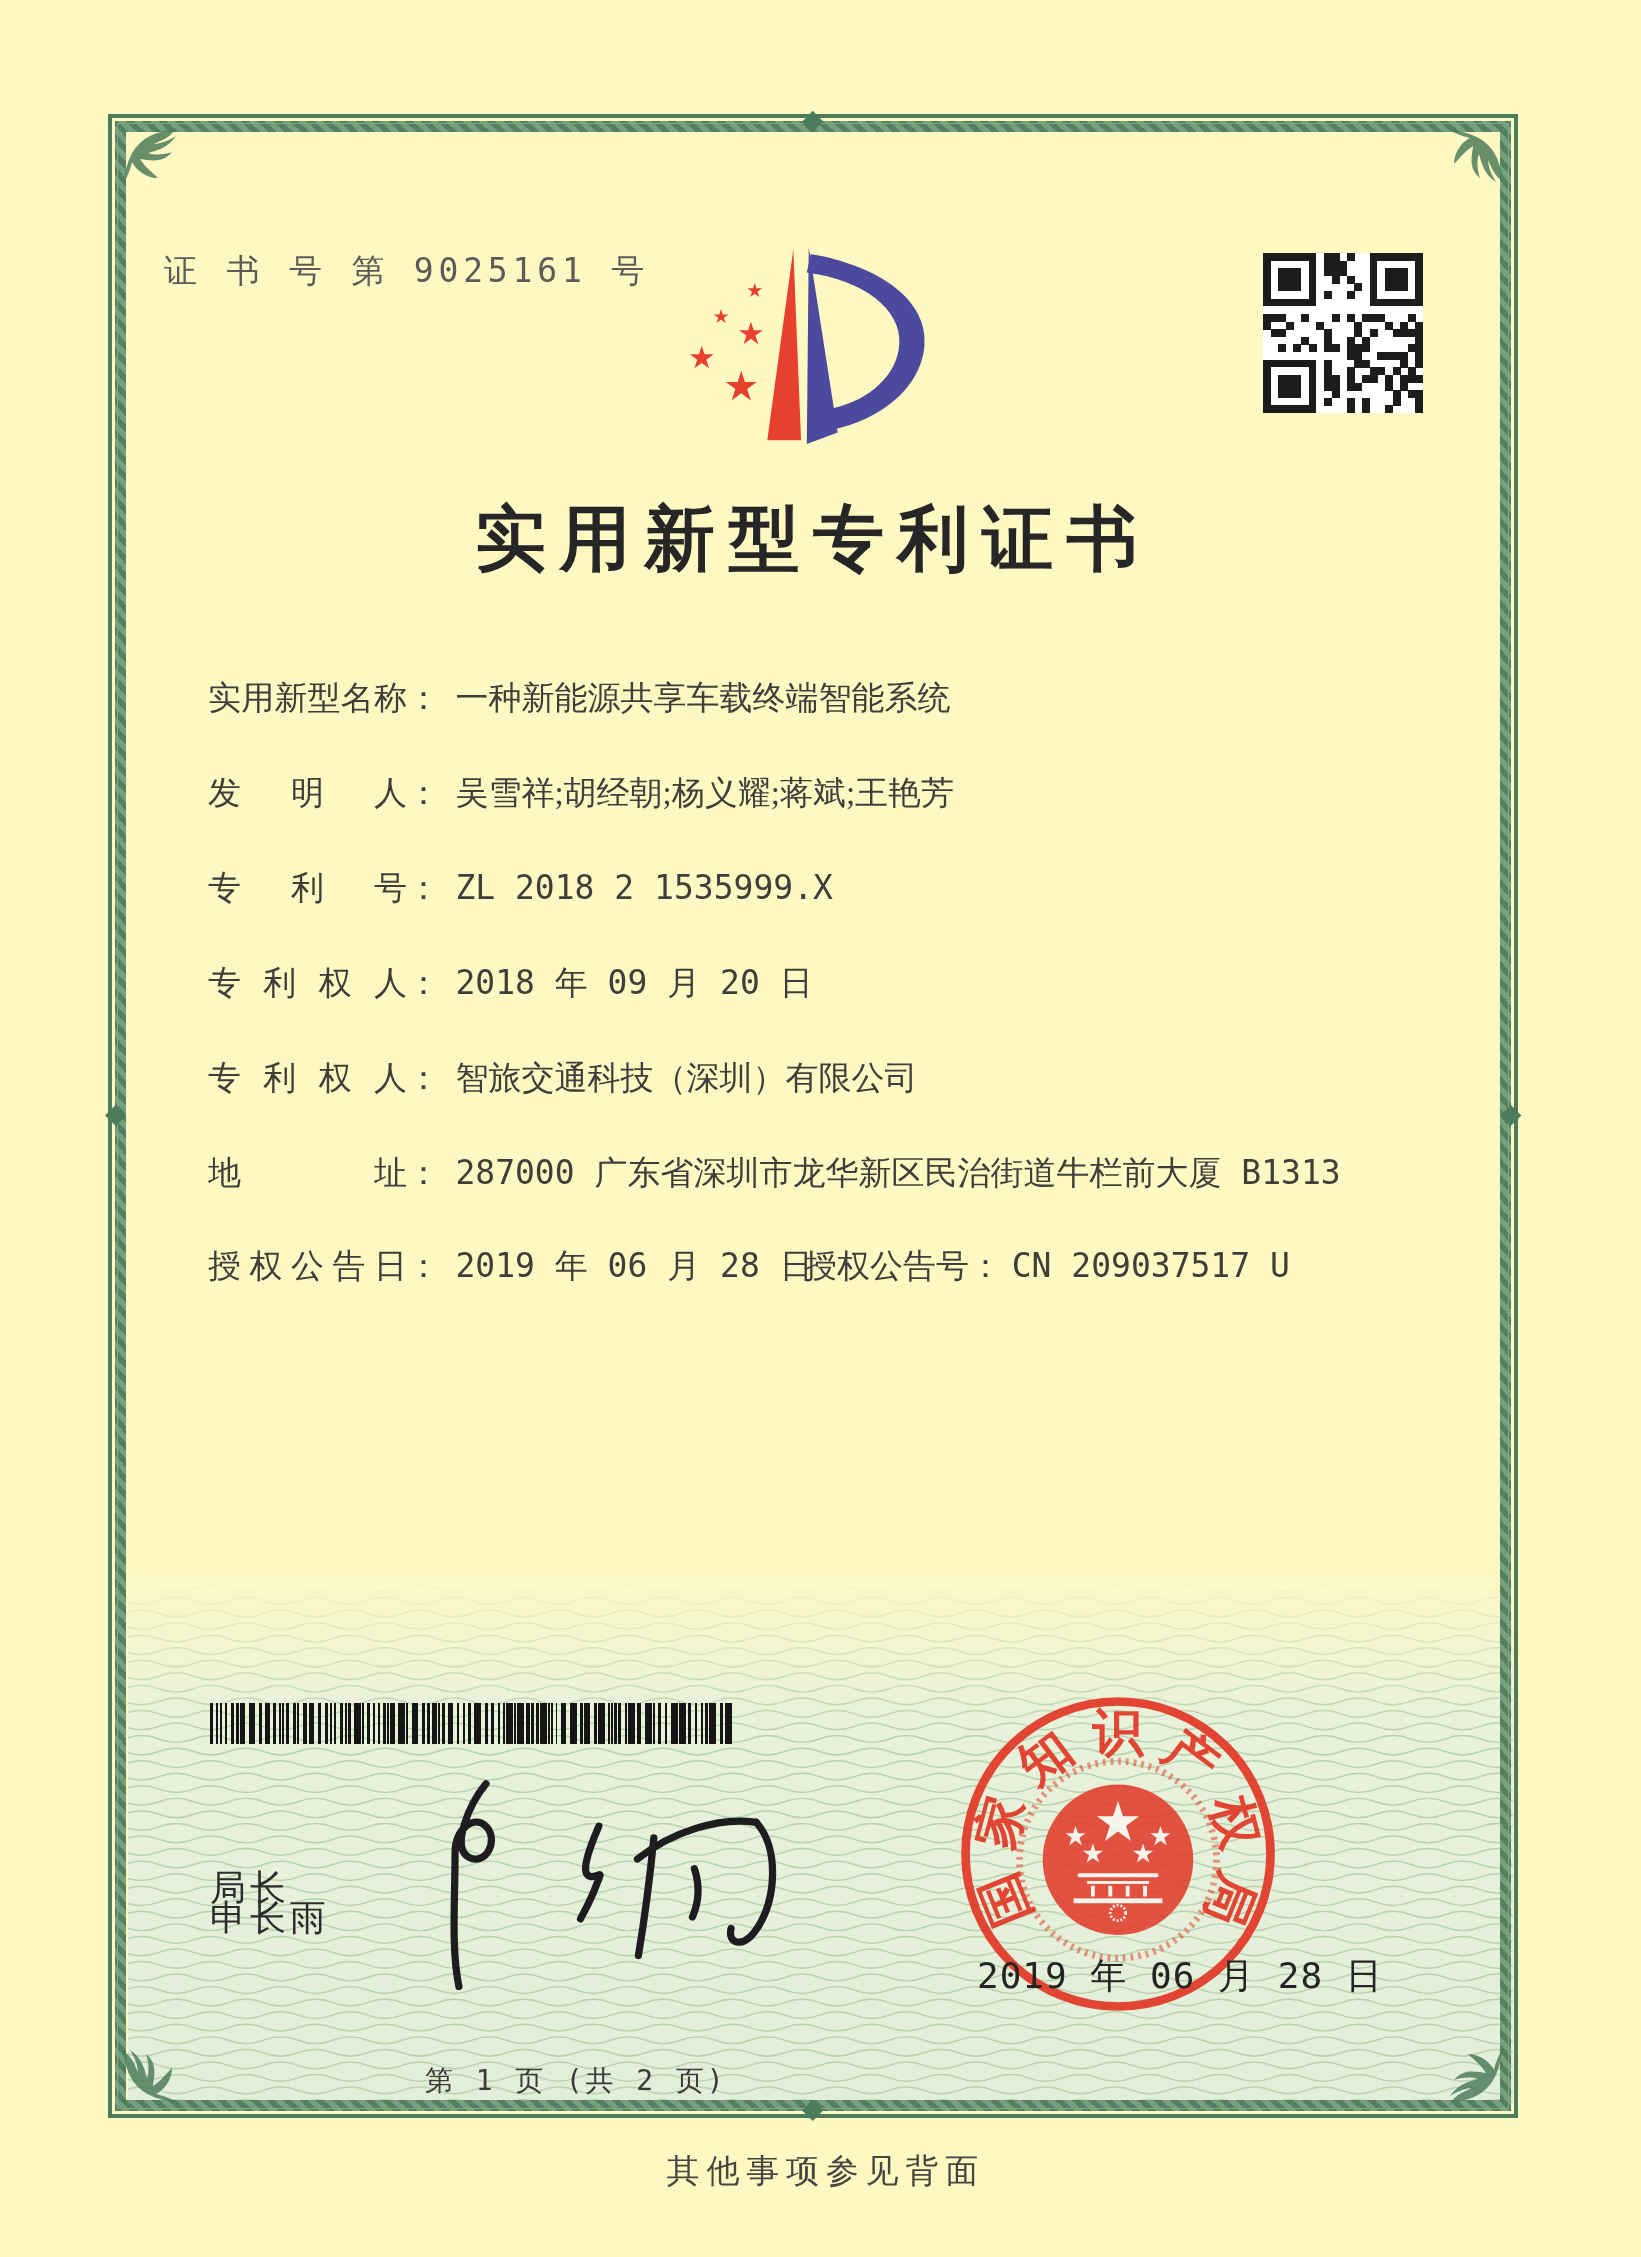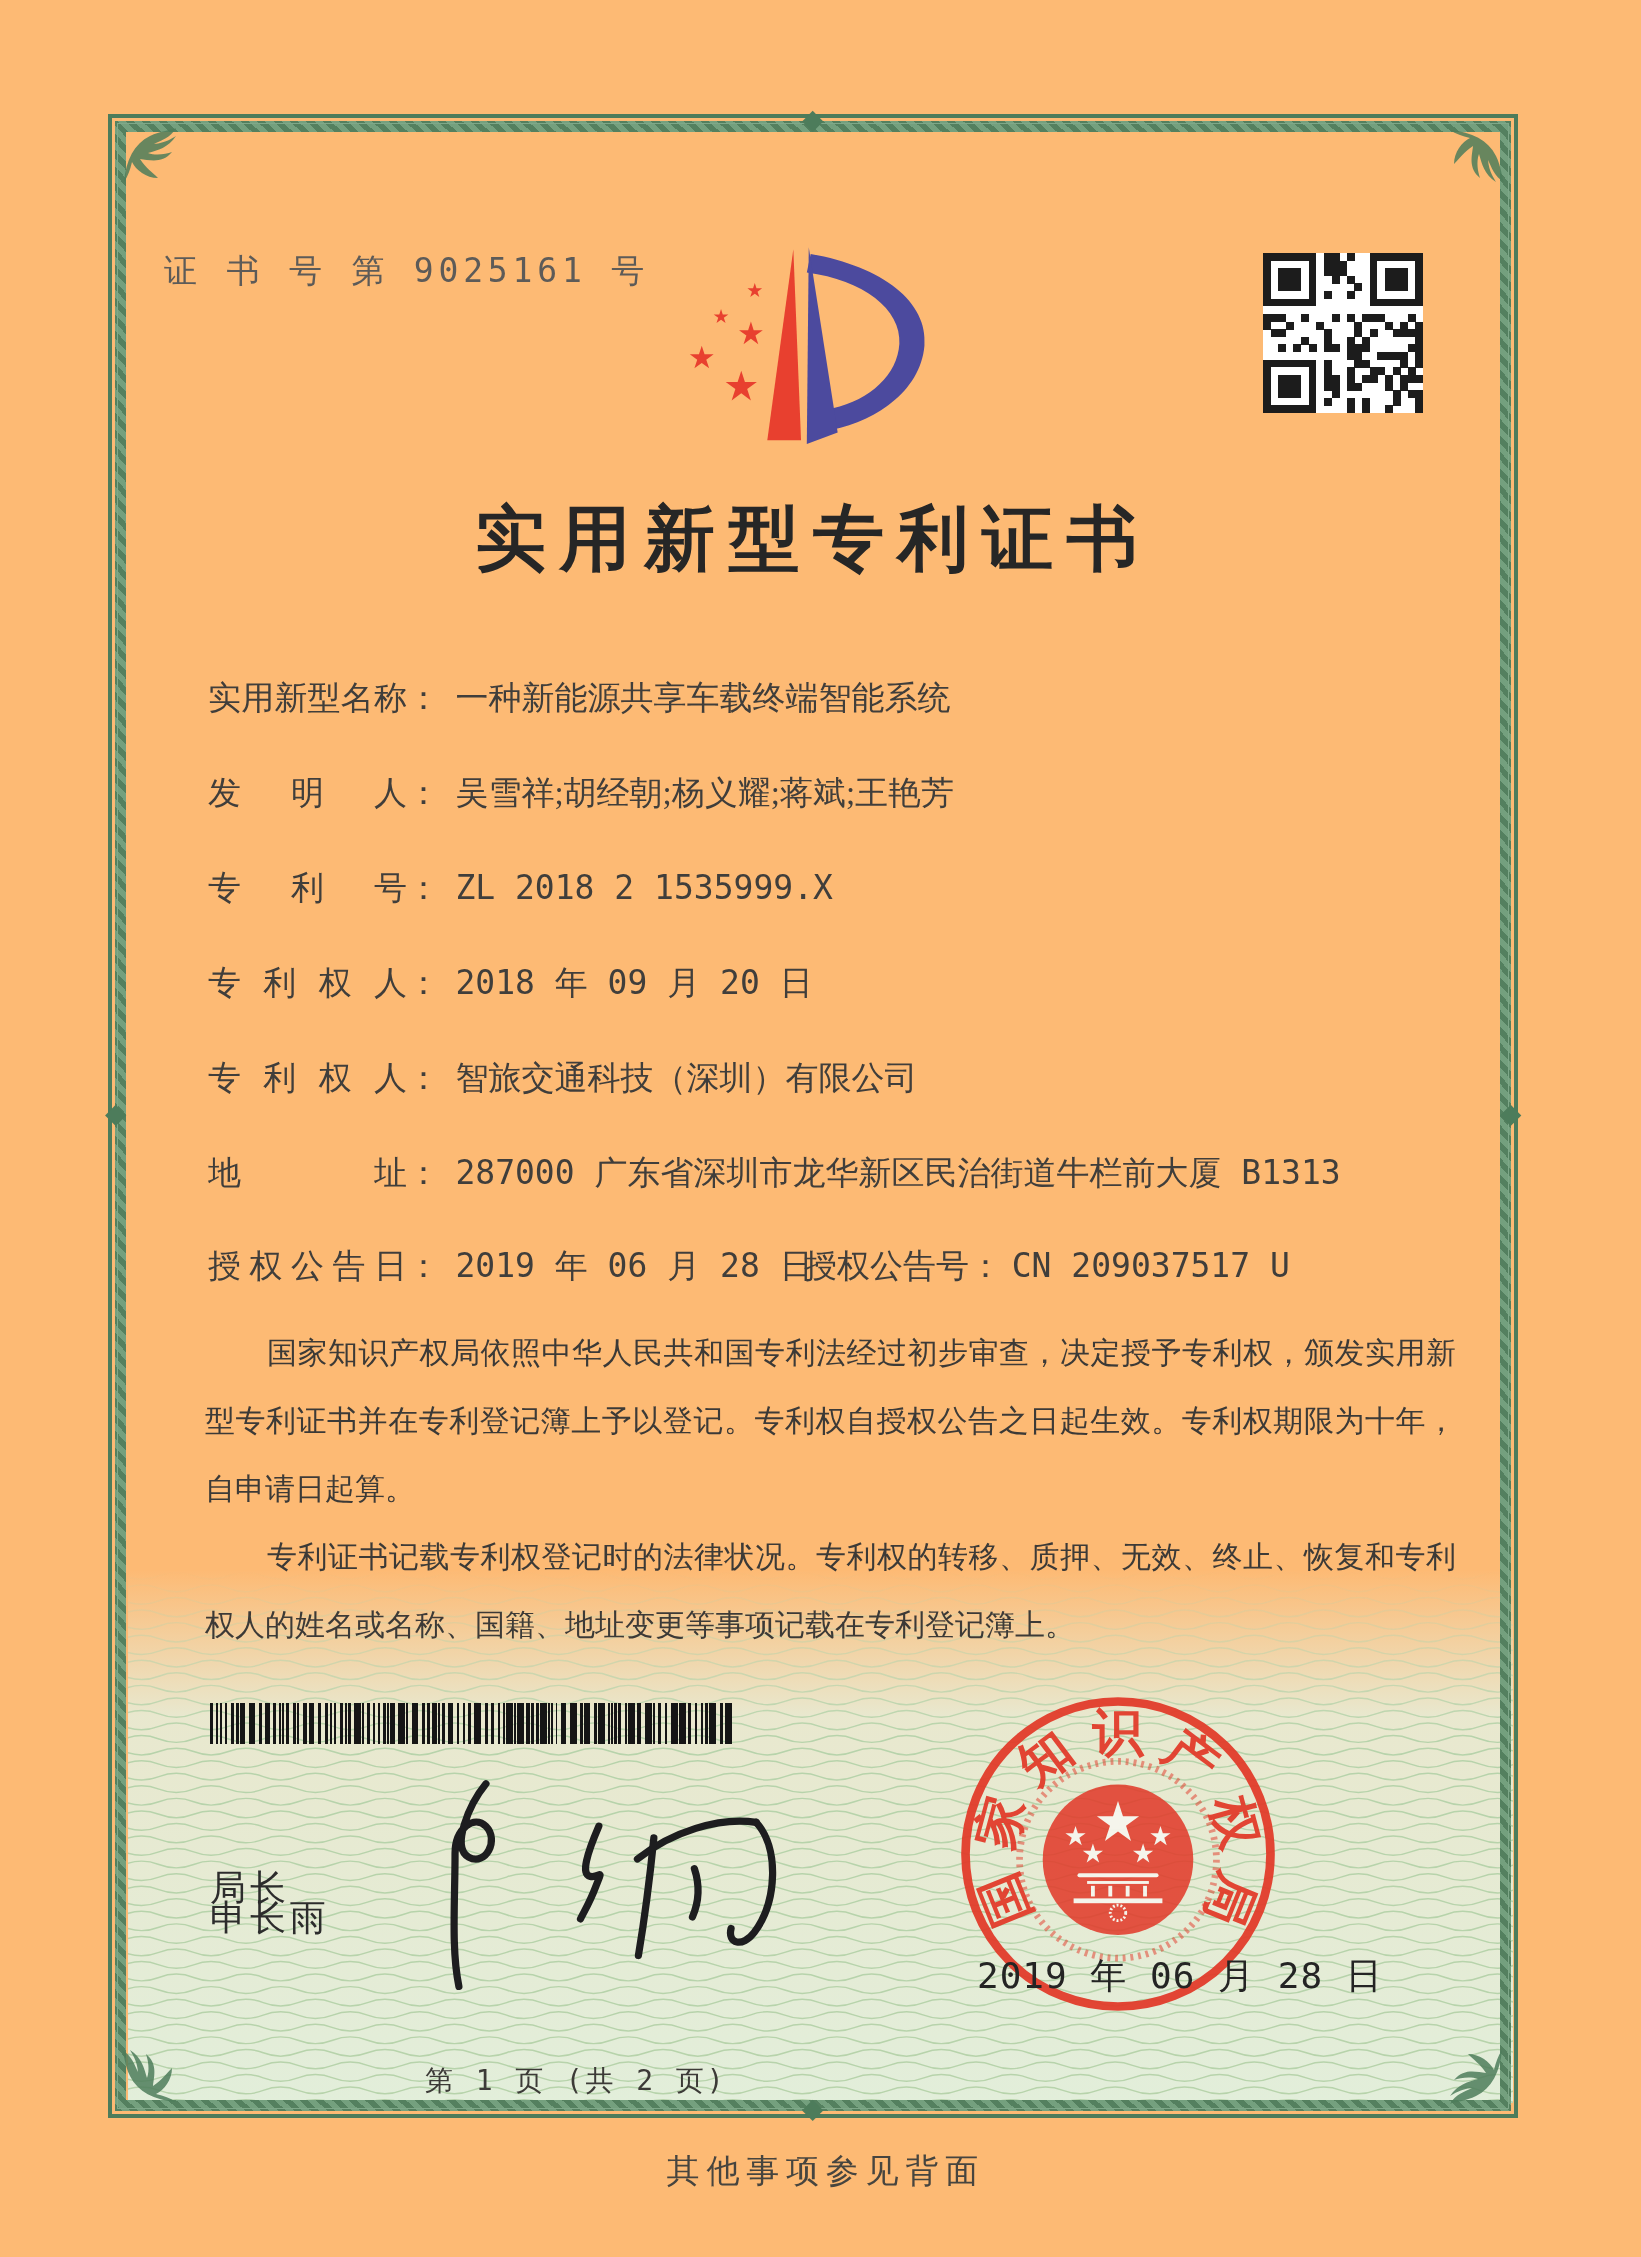--- a/index.html
+++ b/index.html
@@ -1,18 +1,18 @@
 <!DOCTYPE html>
 <html><head>
 <meta charset="utf-8">
 <style>
   *{margin:0;padding:0;box-sizing:border-box}
   html,body{background:#e9e7e2}
   body{font-family:"Liberation Serif","DejaVu Serif",serif;color:#3c3a37}
-  .page{position:relative;width:1641px;height:2257px;background:#fdba74;overflow:hidden;margin:0 auto}
+  .page{position:relative;width:1641px;height:2257px;background:#fef9c3;overflow:hidden;margin:0 auto}
 
   
   .frame{position:absolute;left:108px;top:114px;width:1410px;height:2004px;
          border:4.8px solid #4d7c5b}
   .frame-band{position:absolute;inset:2.9px;border:11.6px solid;
          border-image:repeating-linear-gradient(45deg,#54805f 0 5.8px,#74a07e 5.8px 11.6px) 12}
   .frame-inner{position:absolute;inset:4.8px;border:1.9px solid #7fa889}
   .corner{position:absolute;width:60px;height:60px}
   .corner.tl{left:7.7px;top:7.7px}
   .corner.tr{right:7.7px;top:7.7px;transform:rotate(90deg)}
@@ -293,24 +293,20 @@
   <div class="frow" style="top:1151px">
     <span class="flabel">地址</span><span class="fcolon">：</span><span class="fvalue mono">287000 广东省深圳市龙华新区民治街道牛栏前大厦 B1313</span>
   </div>
   <div class="frow" style="top:1244px">
     <span class="flabel">授权公告日</span><span class="fcolon">：</span><span class="fvalue mono">2019 年 06 月 28 日</span>
     <span class="grant2">
       <span>授权公告号</span><span class="fcolon">：</span><span class="fvalue mono">CN 209037517 U</span>
     </span>
   </div>
 
-  <div class="paras">
-    <p>国家知识产权局依照中华人民共和国专利法经过初步审查，决定授予专利权，颁发实用新型专利证书并在专利登记簿上予以登记。专利权自授权公告之日起生效。专利权期限为十年，自申请日起算。</p>
-    <p>专利证书记载专利权登记时的法律状况。专利权的转移、质押、无效、终止、恢复和专利权人的姓名或名称、国籍、地址变更等事项记载在专利登记簿上。</p>
-  </div>
 
   <div class="barcode">
     <svg id="barcode-svg" viewBox="0 0 548 42" preserveAspectRatio="none">
         <rect x="2" y="0" width="3" height="42" fill="#151515"></rect>
         <rect x="8" y="0" width="2" height="42" fill="#151515"></rect>
         <rect x="12" y="0" width="3" height="42" fill="#151515"></rect>
         <rect x="18" y="0" width="2" height="42" fill="#151515"></rect>
         <rect x="24" y="0" width="3" height="42" fill="#151515"></rect>
         <rect x="29" y="0" width="3" height="42" fill="#151515"></rect>
         <rect x="33" y="0" width="5" height="42" fill="#151515"></rect>

